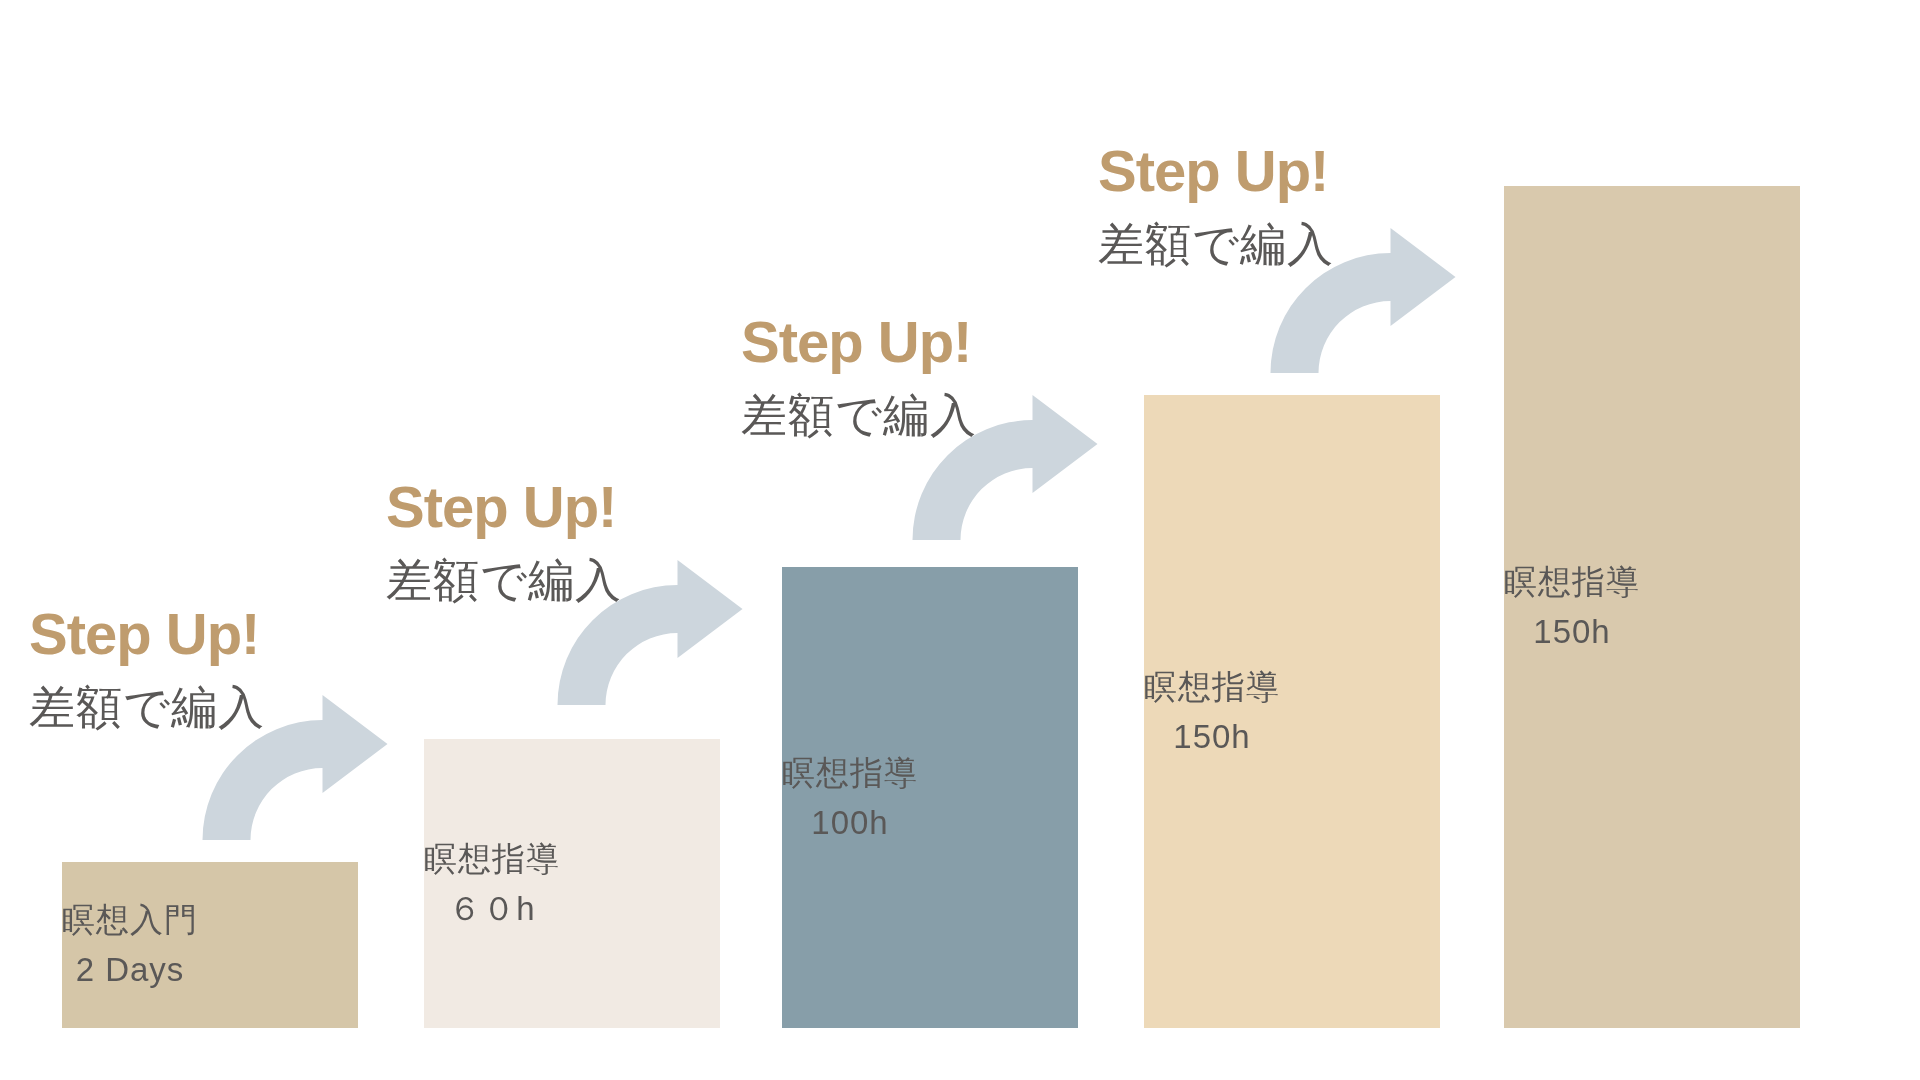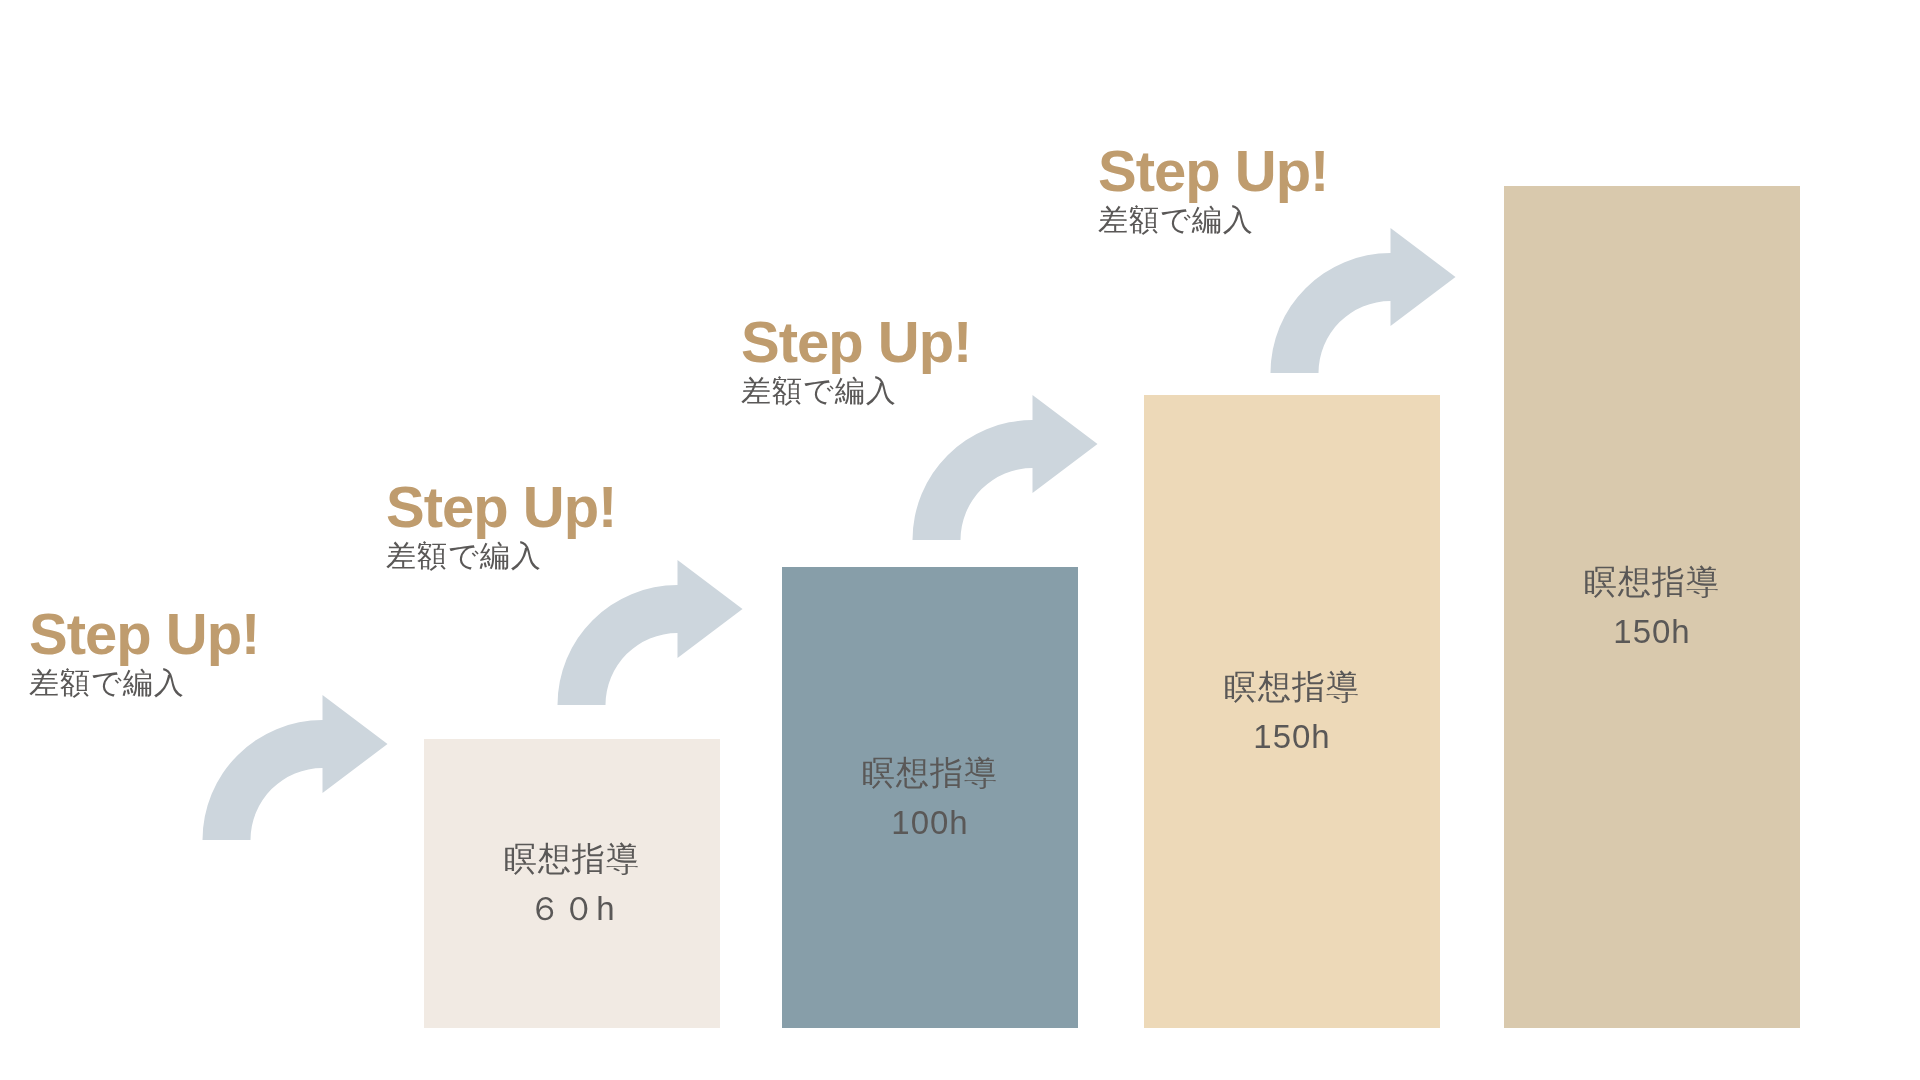--- a/index.html
+++ b/index.html
@@ -15,21 +15,21 @@
     overflow: hidden;
     font-family: "Liberation Sans", "DejaVu Sans", sans-serif;
   }
 
   
   .bar {
     position: absolute;
     width: 296px;
     display: flex;
     align-items: center;
-    justify-content: center;
+    justify-content: flex-start;
   }
   .bar-text {
     text-align: center;
     font-size: 33px;
     line-height: 50px;
     letter-spacing: 1px;
     color: #5a5857;
   }
   .b1 { left: 62px;   top: 862px; height: 166px; }
   .b2 { left: 424px;  top: 739px; height: 289px; }
@@ -44,21 +44,22 @@
     text-align: left;
     transform: translateX(-50%);
   }
   .stepup-title {
     font-size: 58px;
     font-weight: bold;
     line-height: 1;
     letter-spacing: -1px;
   }
   .stepup-sub {
-    font-size: 30px;
+    margin-top: 14px;
+    font-size: 46px;
     letter-spacing: 1px;
     color: #5a5857;
   }
   .s1 { left: 209px;  top: 605px; }
   .s2 { left: 566px;  top: 478px; }
   .s3 { left: 921px;  top: 313px; }
   .s4 { left: 1278px; top: 142px; }
 
   
   .arrow {
@@ -69,20 +70,26 @@
   .a1 { left: 190px;  top: 685px; }
   .a2 { left: 545px;  top: 550px; }
   .a3 { left: 900px;  top: 385px; }
   .a4 { left: 1258px; top: 218px; }
 </style>
 </head>
 <body>
 
 <div class="stage">
 
+  <div class="bar b1" style="background-color: rgb(213, 198, 168);">
+    <div class="bar-text">
+      <div>瞑想入門</div>
+      <div>2 Days</div>
+    </div>
+  </div>
   <div class="bar b2" style="background-color: rgb(241, 234, 227);">
     <div class="bar-text">
       <div>瞑想指導</div>
       <div>６０h</div>
     </div>
   </div>
   <div class="bar b3" style="background-color: rgb(135, 158, 169);">
     <div class="bar-text">
       <div>瞑想指導</div>
       <div>100h</div>

